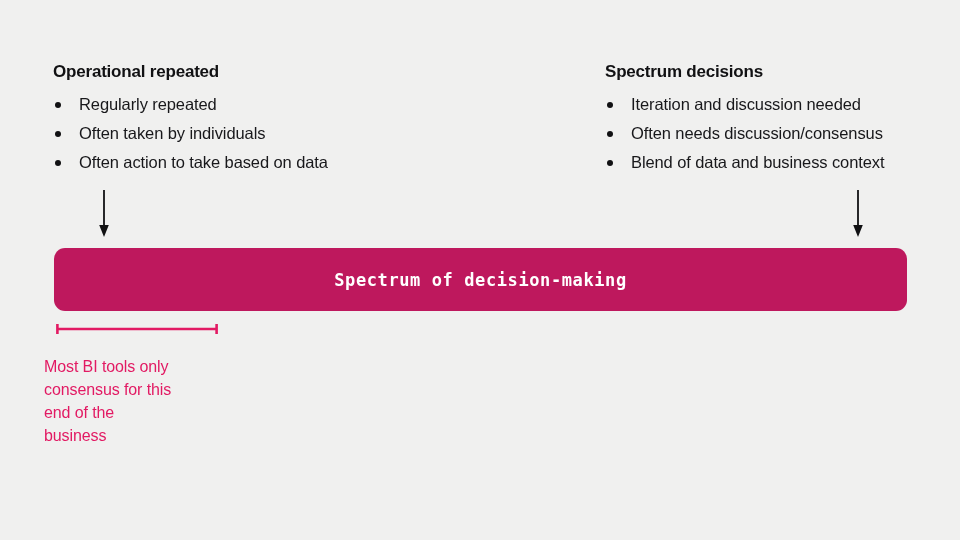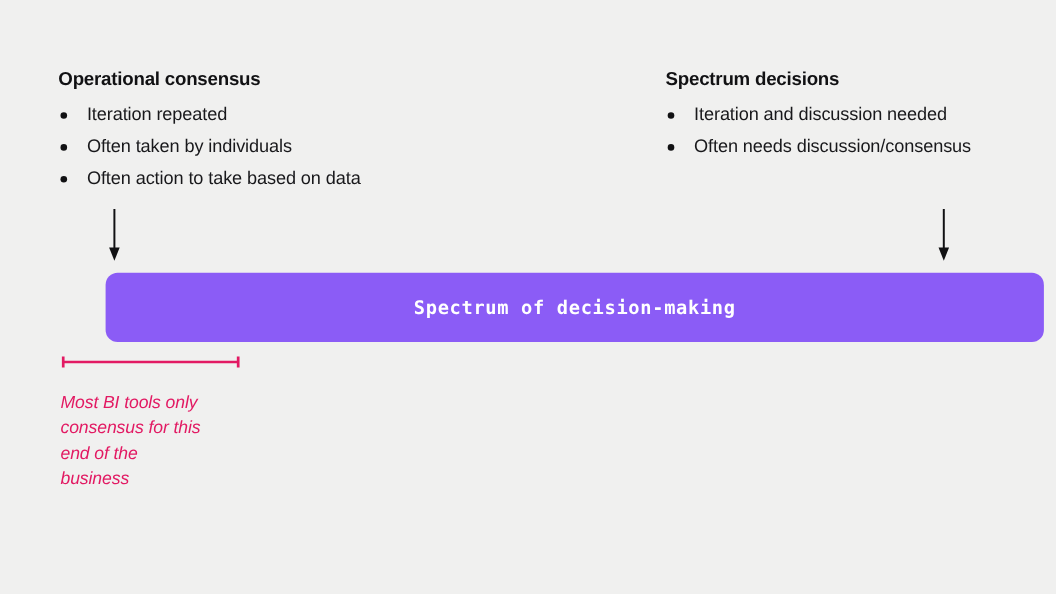--- a/index.html
+++ b/index.html
@@ -75,26 +75,25 @@
   .arrow.left-arrow  { left: 95px;  }
   .arrow.right-arrow { left: 849px; }
 
   
   .spectrum-banner {
     position: absolute;
     left: 54px;
     top: 248px;
     width: 853px;
     height: 63px;
-    background: #8b5cf6;
+    background: #be185d;
     border-radius: 11px;
     display: flex;
     align-items: center;
     justify-content: center;
-    margin-left: 42px;
   }
   .spectrum-label {
     font-family: "DejaVu Sans Mono", "Liberation Mono", monospace;
     font-size: 17px;
     font-weight: bold;
     color: #ffffff;
     letter-spacing: 0.6px;
     white-space: nowrap;
   }
 
@@ -103,42 +102,41 @@
     position: absolute;
     left: 56px;
     top: 323px;
     width: 162px;
     height: 14px;
   }
 
   
   .annotation {
     position: absolute;
-    left: 55px;
+    left: 44px;
     top: 355px;
     width: 200px;
     font-size: 16px;
     line-height: 23px;
     color: #e21a63;
     letter-spacing: -0.1px;
-    font-style: italic;
   }
   .annotation .ann-line { display: block; white-space: nowrap; }
 </style>
 </head>
 <body>
 
 <div class="slide">
 
   <div class="column left">
-    <div class="col-heading">Operational consensus</div>
+    <div class="col-heading">Operational repeated</div>
     <ul class="bullet-list">
       <li>
         <span class="bullet-dot"></span>
-        <span>Iteration repeated</span>
+        <span>Regularly repeated</span>
       </li>
       <li>
         <span class="bullet-dot"></span>
         <span>Often taken by individuals</span>
       </li>
       <li>
         <span class="bullet-dot"></span>
         <span>Often action to take based on data</span>
       </li>
     </ul>
@@ -147,20 +145,24 @@
   <div class="column right">
     <div class="col-heading">Spectrum decisions</div>
     <ul class="bullet-list">
       <li>
         <span class="bullet-dot"></span>
         <span>Iteration and discussion needed</span>
       </li>
       <li>
         <span class="bullet-dot"></span>
         <span>Often needs discussion/consensus</span>
+      </li>
+      <li>
+        <span class="bullet-dot"></span>
+        <span>Blend of data and business context</span>
       </li>
     </ul>
   </div>
 
   <div class="arrow left-arrow">
     <svg width="18" height="48" viewBox="0 0 18 48">
       <line x1="9" y1="0" x2="9" y2="38" stroke="#111113" stroke-width="1.8"></line>
       <polygon points="9,47 4.2,35 13.8,35" fill="#111113"></polygon>
     </svg>
   </div>

